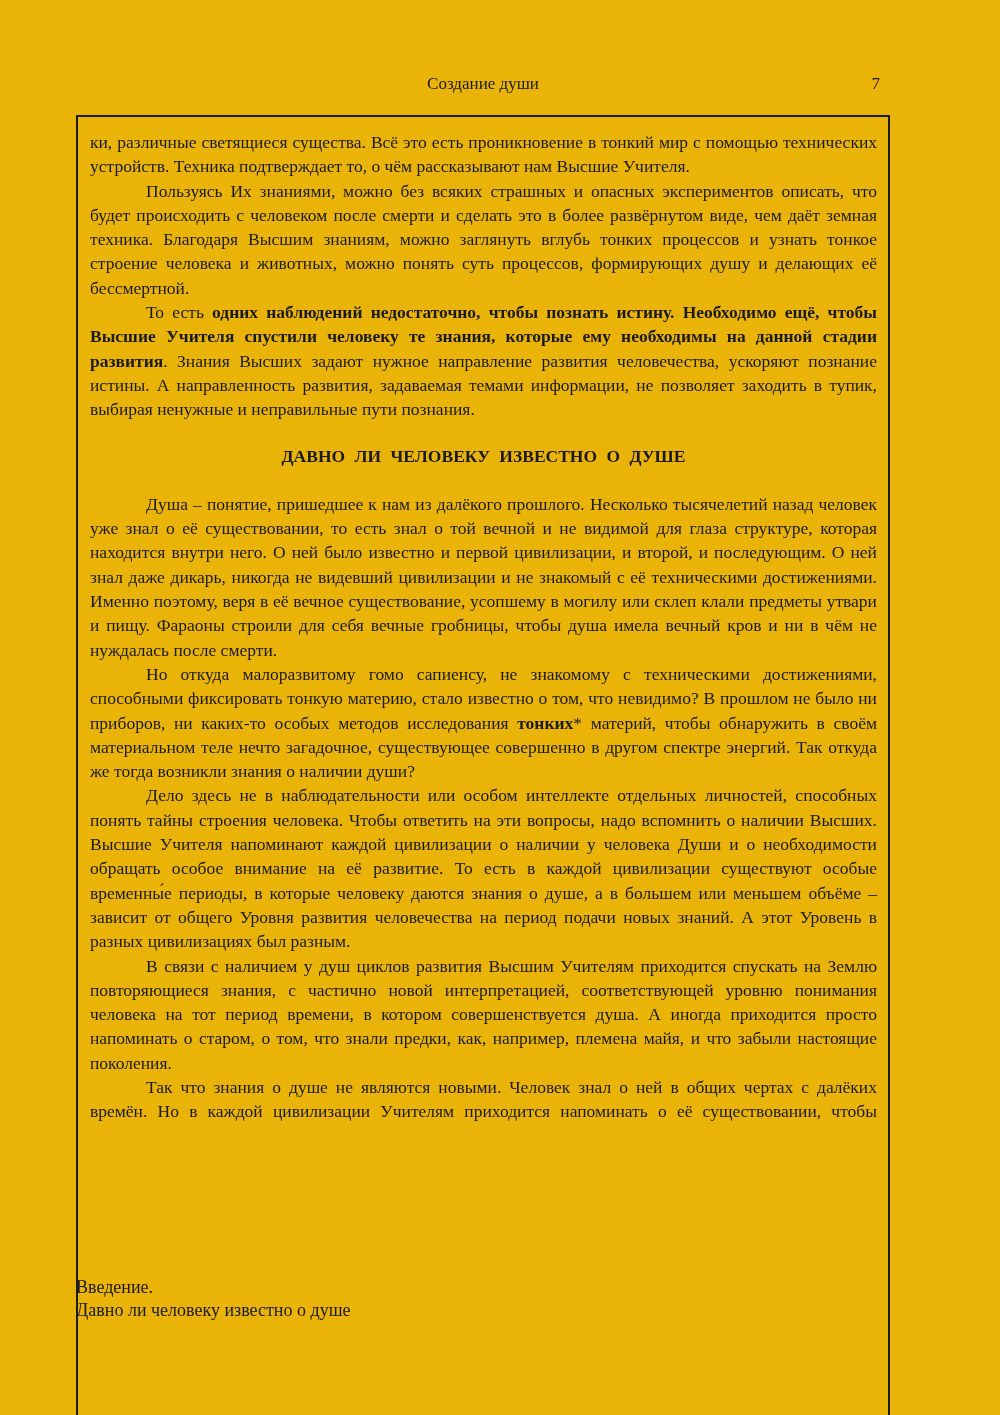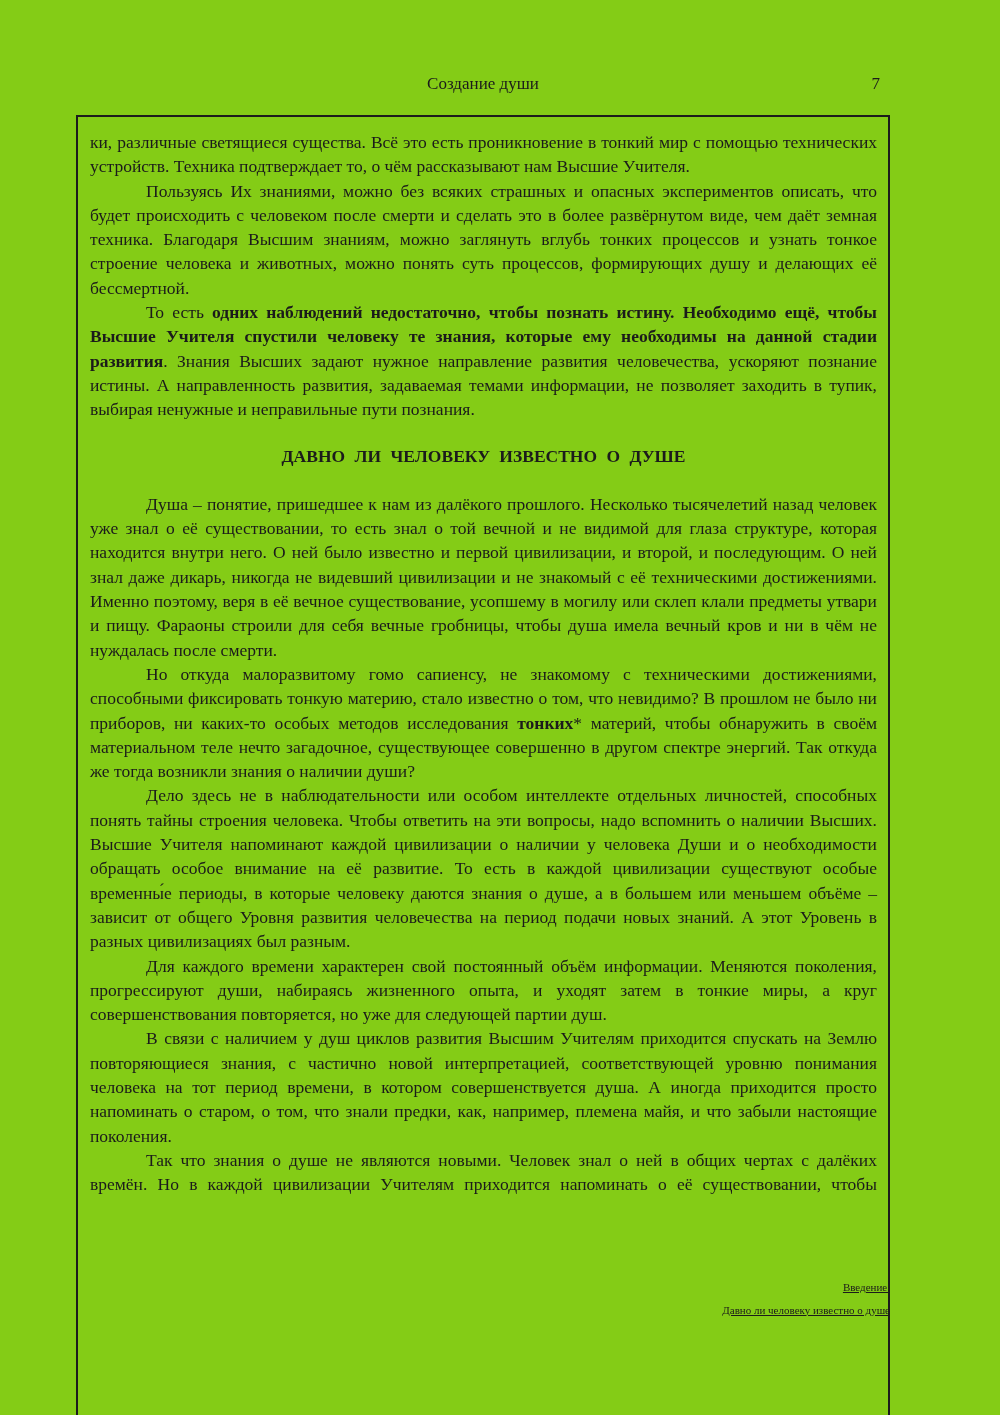--- a/index.html
+++ b/index.html
@@ -8,21 +8,21 @@
     width: 1000px;
     height: 1415px;
     background: #ffffff;
     overflow: hidden;
     font-family: "Liberation Serif", "DejaVu Serif", serif;
     color: #1b1b1b;
   }
   .page {
     position: absolute;
     inset: 0;
-    background: #84cc16;
+    background: #eab308;
   }
   .running-header {
     position: absolute;
     top: 72px;
     left: 76px;
     width: 814px;
     height: 24px;
     font-size: 17px;
     line-height: 24px;
   }
@@ -63,24 +63,23 @@
     line-height: 24.3px;
     font-weight: bold;
     text-align: center;
     word-spacing: 5px;
   }
   .page-footer {
     position: absolute;
     left: 76px;
     width: 814px;
     top: 1276px;
-    text-align: right;
-    font-size: 11px;
+    text-align: left;
+    font-size: 18px;
     line-height: 22.5px;
-    text-decoration: underline;
   }
 </style>
 </head>
 <body>
 
 <div class="page">
 
   <div class="running-header">
     <span class="running-title">Создание души</span>
     <span class="page-number">7</span>
@@ -88,21 +87,20 @@
 
   <div class="text-frame">
     <div id="text-block">
         <p class="para"><span>ки, различные светящиеся существа. Всё это есть проникновение в тонкий мир с помощью технических устройств. Техника подтверждает то, о чём рассказывают нам Высшие Учителя.</span></p>
         <p class="para indent"><span>Пользуясь Их знаниями, можно без всяких страшных и опасных экспериментов описать, что будет происходить с человеком после смерти и сделать это в более развёрнутом виде, чем даёт земная техника. Благодаря Высшим знаниям, можно заглянуть вглубь тонких процессов и узнать тонкое строение человека и животных, можно понять суть процессов, формирующих душу и делающих её бессмертной.</span></p>
         <p class="para indent"><span>То есть </span><b>одних наблюдений недостаточно, чтобы познать истину. Необходимо ещё, чтобы Высшие Учителя спустили человеку те знания, которые ему необходимы на данной стадии развития</b><span>. Знания Высших задают нужное направление развития человечества, ускоряют познание истины. А направленность развития, задаваемая темами информации, не позволяет заходить в тупик, выбирая ненужные и неправильные пути познания.</span></p>
         <h2 class="section-heading">ДАВНО ЛИ ЧЕЛОВЕКУ ИЗВЕСТНО О ДУШЕ</h2>
         <p class="para indent"><span>Душа – понятие, пришедшее к нам из далёкого прошлого. Несколько тысячелетий назад человек уже знал о её существовании, то есть знал о той вечной и не видимой для глаза структуре, которая находится внутри него. О ней было известно и первой цивилизации, и второй, и последующим. О ней знал даже дикарь, никогда не видевший цивилизации и не знакомый с её техническими достижениями. Именно поэтому, веря в её вечное существование, усопшему в могилу или склеп клали предметы утвари и пищу. Фараоны строили для себя вечные гробницы, чтобы душа имела вечный кров и ни в чём не нуждалась после смерти.</span></p>
         <p class="para indent"><span>Но откуда малоразвитому гомо сапиенсу, не знакомому с техническими достижениями, способными фиксировать тонкую материю, стало известно о том, что невидимо? В прошлом не было ни приборов, ни каких-то особых методов исследования </span><b>тонких</b><span>* материй, чтобы обнаружить в своём материальном теле нечто загадочное, существующее совершенно в другом спектре энергий. Так откуда же тогда возникли знания о наличии души?</span></p>
         <p class="para indent"><span>Дело здесь не в наблюдательности или особом интеллекте отдельных личностей, способных понять тайны строения человека. Чтобы ответить на эти вопросы, надо вспомнить о наличии Высших. Высшие Учителя напоминают каждой цивилизации о наличии у человека Души и о необходимости обращать особое внимание на её развитие. То есть в каждой цивилизации существуют особые временны́е периоды, в которые человеку даются знания о душе, а в большем или меньшем объёме – зависит от общего Уровня развития человечества на период подачи новых знаний. А этот Уровень в разных цивилизациях был разным.</span></p>
-        <p class="para indent"><span>Для каждого времени характерен свой постоянный объём информации. Меняются поколения, прогрессируют души, набираясь жизненного опыта, и уходят затем в тонкие миры, а круг совершенствования повторяется, но уже для следующей партии душ.</span></p>
         <p class="para indent"><span>В связи с наличием у душ циклов развития Высшим Учителям приходится спускать на Землю повторяющиеся знания, с частично новой интерпретацией, соответствующей уровню понимания человека на тот период времени, в котором совершенствуется душа. А иногда приходится просто напоминать о старом, о том, что знали предки, как, например, племена майя, и что забыли настоящие поколения.</span></p>
         <p class="para indent last-justify"><span>Так что знания о душе не являются новыми. Человек знал о ней в общих чертах с далёких времён. Но в каждой цивилизации Учителям приходится напоминать о её существовании, чтобы</span></p>
       </div>
   </div>
 
   <div class="page-footer">
     <div>Введение.</div>
     <div>Давно ли человеку известно о душе</div>
   </div>
 

